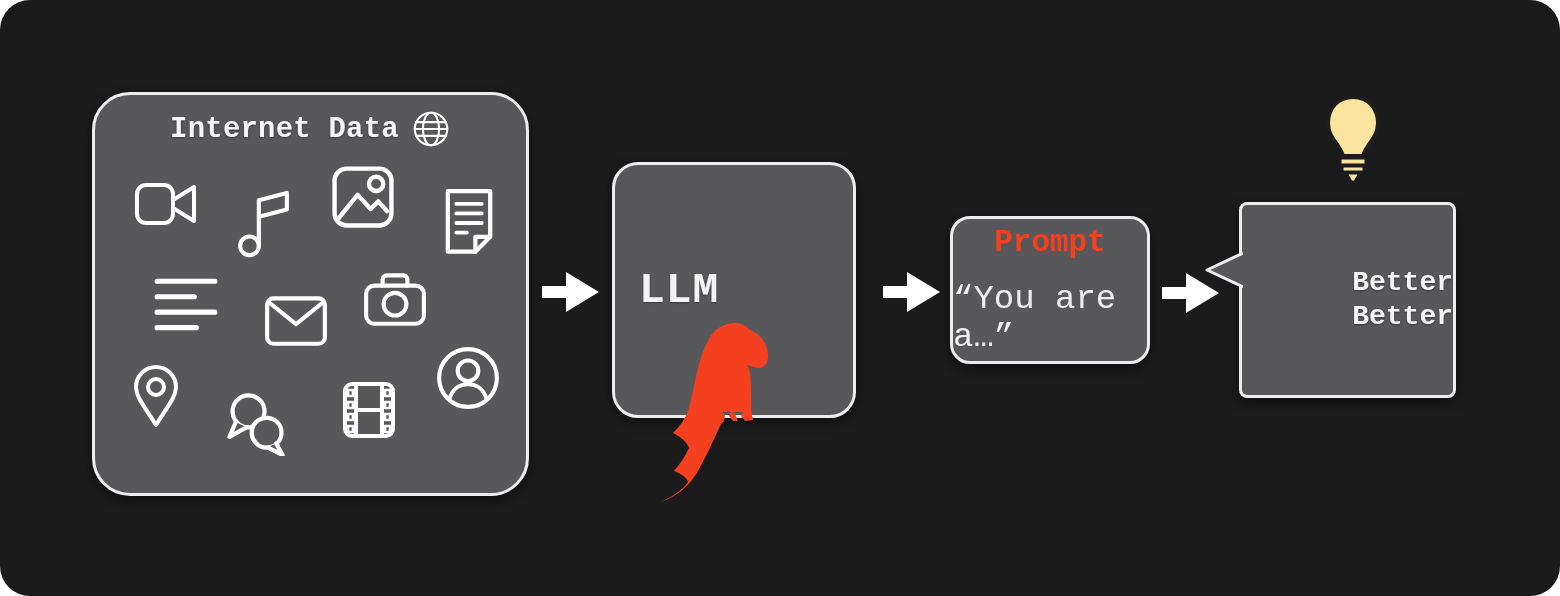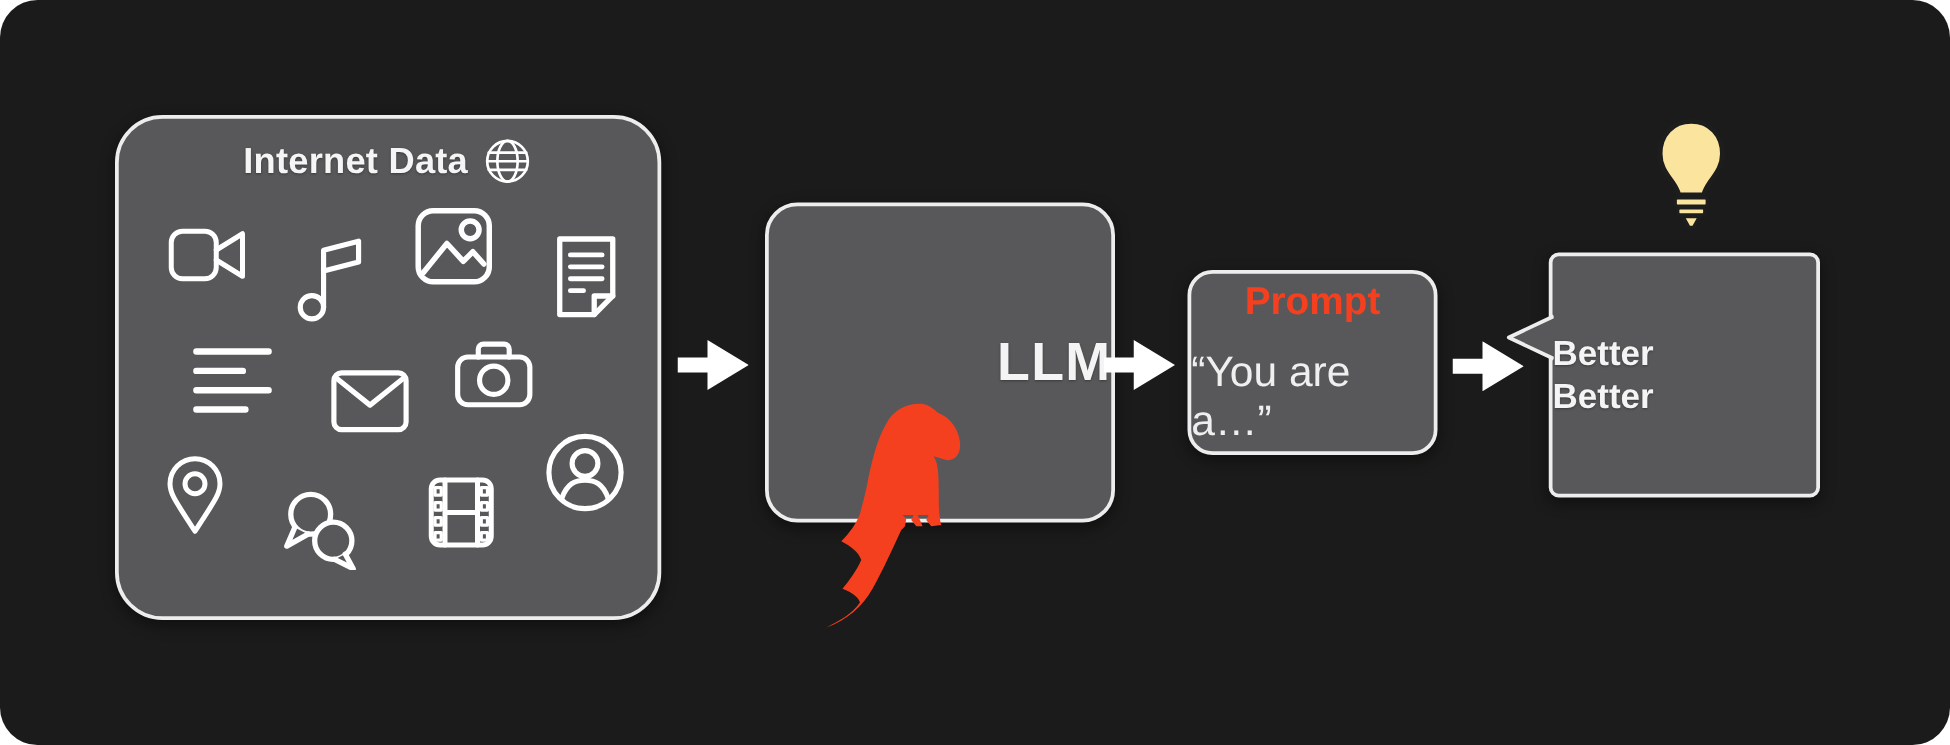--- a/index.html
+++ b/index.html
@@ -3,51 +3,51 @@
 <meta charset="utf-8">
 <style>
   html,body{margin:0;padding:0;background:#ffffff;}
   body{font-family:"Liberation Sans", sans-serif;}
   .canvas{
     position:relative;width:1560px;height:596px;background:#1b1b1b;
     border-radius:30px;overflow:hidden;
   }
   .panel{
     position:absolute;background:#58585a;border:3px solid #ededed;
-    box-sizing:border-box;box-shadow:0 4px 12px rgba(0,0,0,.45);
+    box-sizing:border-box;box-shadow:0 4px 12px rgba(0,0,0,.45);font-family:Liberation Mono, monospace;
   }
   .icon svg{display:block;}
   .stroke-ico{stroke:#ffffff;fill:none;stroke-width:4;stroke-linecap:round;stroke-linejoin:round;}
   
   .internet-box{left:92px;top:92px;width:437px;height:404px;border-radius:38px;}
   .internet-title{
     position:absolute;left:0;top:14px;width:100%;display:flex;align-items:center;
     justify-content:center;gap:12px;
   }
   .internet-title .txt{
     color:#f5f5f5;font-size:29px;font-weight:bold;letter-spacing:.2px;
     text-shadow:0 1px 2px rgba(0,0,0,.35);
   }
   .grid-icon{position:absolute;}
   
   .flow-arrow{position:absolute;width:57px;height:40px;}
   
-  .llm-box{left:612px;top:162px;width:280px;height:256px;border-radius:26px;
-    display:flex;align-items:center;justify-content:flex-end;}
+  .llm-box{left:612px;top:162px;width:244px;height:256px;border-radius:26px;
+    display:flex;align-items:center;justify-content:flex-start;padding-left:24px;}
   .llm-label{color:#f4f4f4;font-size:43px;font-weight:bold;letter-spacing:1px;
     text-shadow:0 1px 2px rgba(0,0,0,.35);}
   .parrot{position:absolute;left:658px;top:321px;width:115px;height:186px;z-index:4;}
   
   .prompt-box{left:950px;top:216px;width:200px;height:148px;border-radius:20px;
     display:flex;flex-direction:column;align-items:center;justify-content:center;gap:20px;}
   .prompt-title{font-size:31px;font-weight:bold;}
   .prompt-quote{color:#efefef;font-size:34px;}
   
   .answer-box{left:1239px;top:202px;width:217px;height:196px;border-radius:8px;
-    display:flex;flex-direction:column;align-items:flex-start;justify-content:center;z-index:1;}
+    display:flex;flex-direction:column;align-items:flex-end;justify-content:center;z-index:1;}
   .answer-line{color:#f4f4f4;font-size:28px;font-weight:bold;line-height:1.22;
     text-shadow:0 1px 2px rgba(0,0,0,.35);}
   .bubble-tail{position:absolute;left:1199px;top:250px;width:44px;height:40px;z-index:2;}
   .lightbulb{position:absolute;left:1323px;top:94px;width:60px;height:94px;}
 </style>
 </head>
 <body>
 
 <div class="canvas">
 

